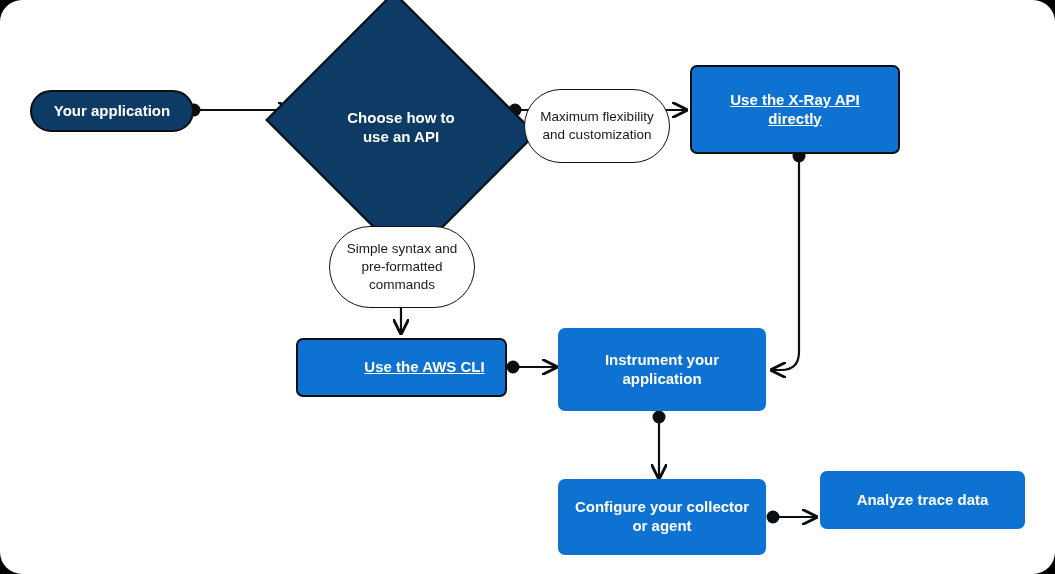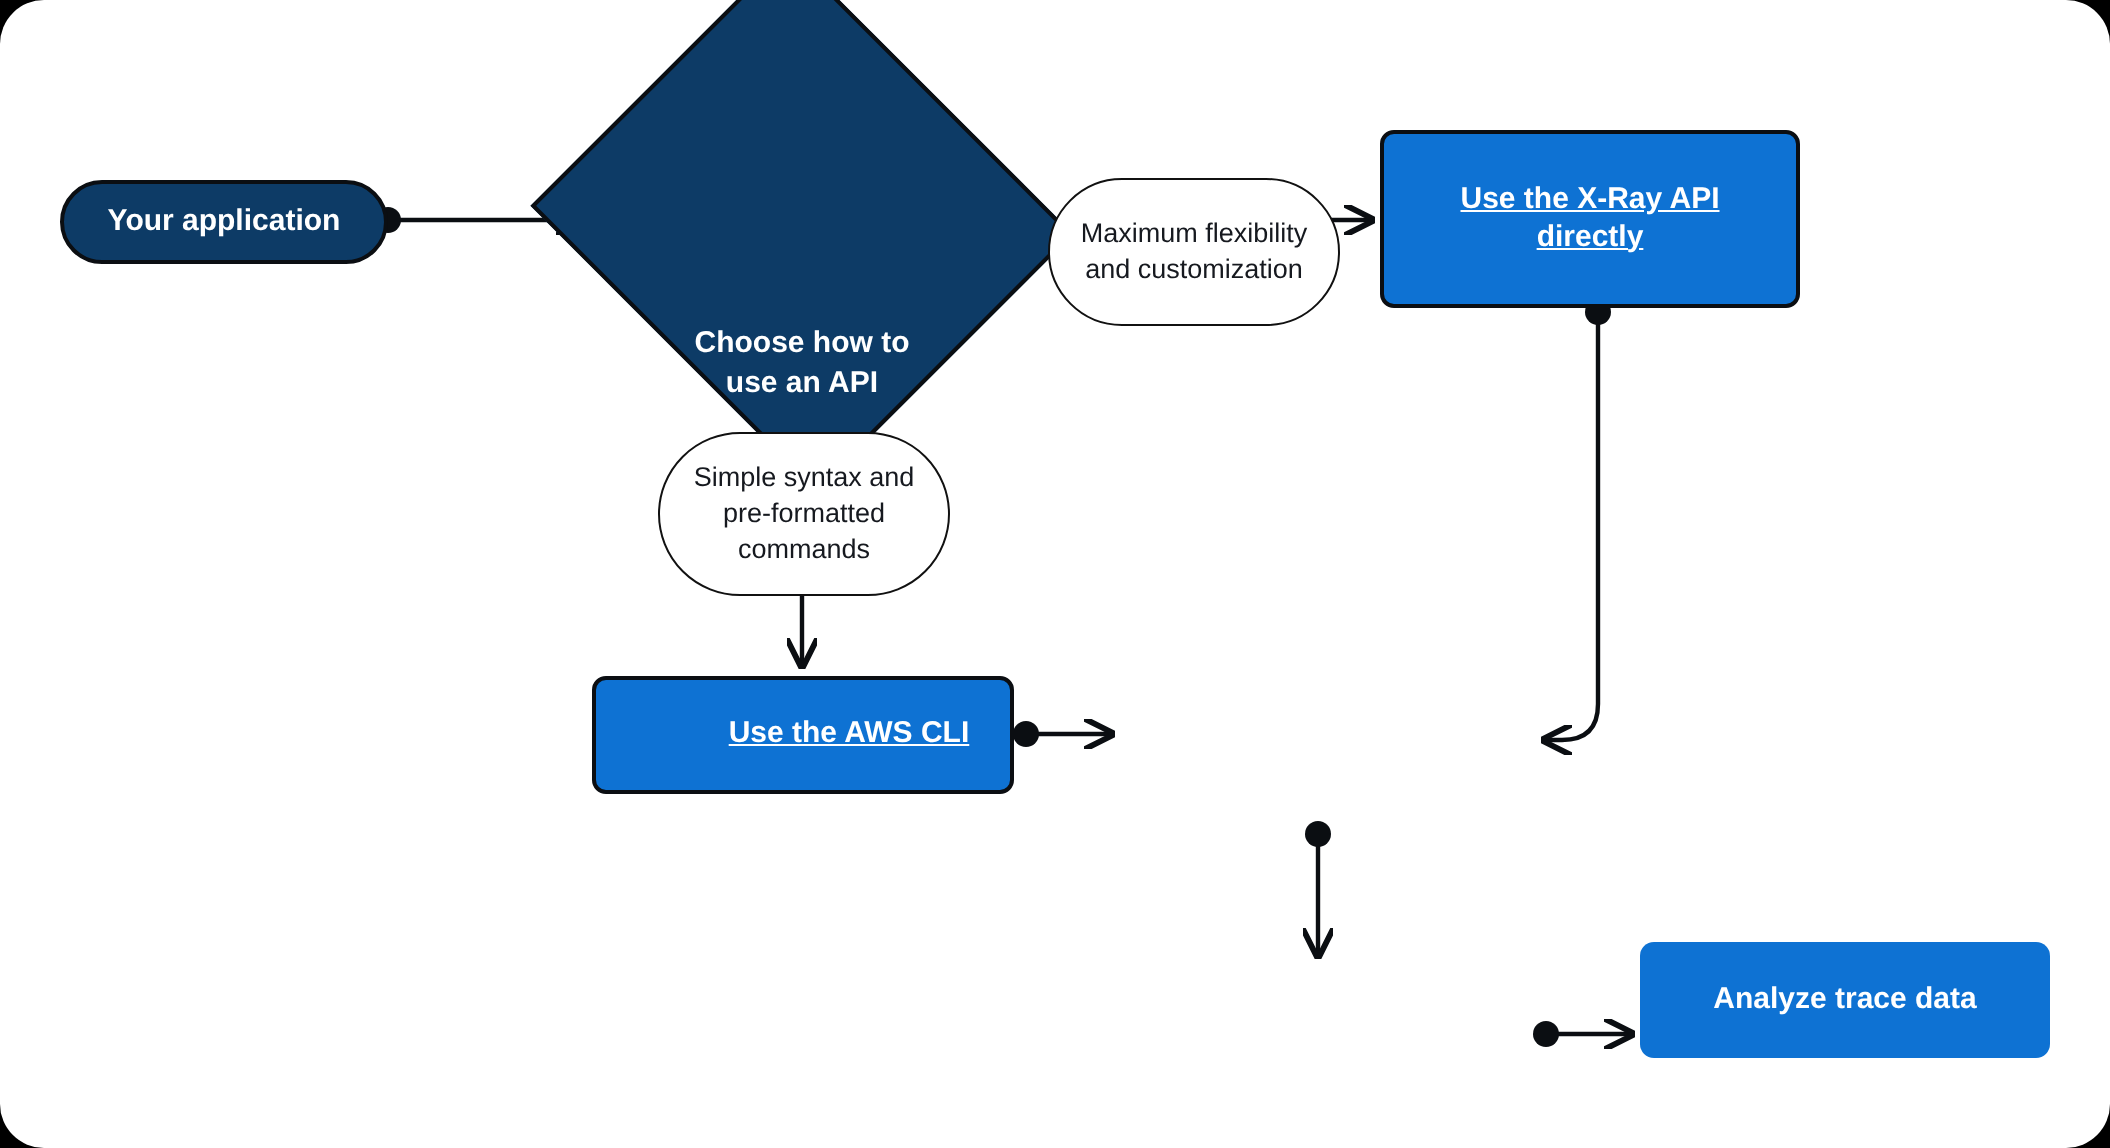--- a/index.html
+++ b/index.html
@@ -137,40 +137,46 @@
         <circle cx="773" cy="517" r="6.5" fill="#0b0e12" stroke="none"></circle>
         <line x1="779" y1="517" x2="816" y2="517" marker-end="url(#arrow)"></line>
       </g>
     </g>
   </svg>
 
   <div class="node node-terminator" style="left:30px; top:90px; width:164px; height:42px;">
     <span class="node-label">Your application</span>
   </div>
 
-  <div class="node node-decision" style="left:300px; top:19px; width:202px; height:182px;align-items:flex-end;">
+  <div class="node node-decision" style="left:300px; top:36px; width:202px; height:182px;">
     <span class="diamond-shape"></span>
     <span class="diamond-label"><span>Choose how to</span><br><span>use an API</span></span>
   </div>
 
   <div class="node node-bubble" style="left:524px; top:89px; width:146px; height:74px;">
     <span class="node-label">Maximum flexibility and customization</span>
   </div>
 
-  <div class="node node-bubble" style="left:329px; top:216px; width:146px; height:82px;">
+  <div class="node node-bubble" style="left:329px; top:226px; width:146px; height:82px;">
     <span class="node-label">Simple syntax and pre-formatted commands</span>
   </div>
 
   <div class="node node-process bordered" style="left:690px; top:65px; width:210px; height:89px;">
     <span class="node-label">Use the X-Ray API directly</span>
   </div>
 
   <div class="node node-process bordered" style="left:296px; top:338px; width:211px; height:59px;padding-left:46px;">
     <span class="node-label">Use the AWS CLI</span>
   </div>
 
+  <div class="node node-process" style="left:558px; top:328px; width:208px; height:83px;">
+    <span class="node-label">Instrument your application</span>
+  </div>
 
+  <div class="node node-process" style="left:558px; top:479px; width:208px; height:76px;">
+    <span class="node-label">Configure your collector or agent</span>
+  </div>
 
   <div class="node node-process" style="left:820px; top:471px; width:205px; height:58px;">
     <span class="node-label">Analyze trace data</span>
   </div>
 
 </div>
 
 </body></html>

